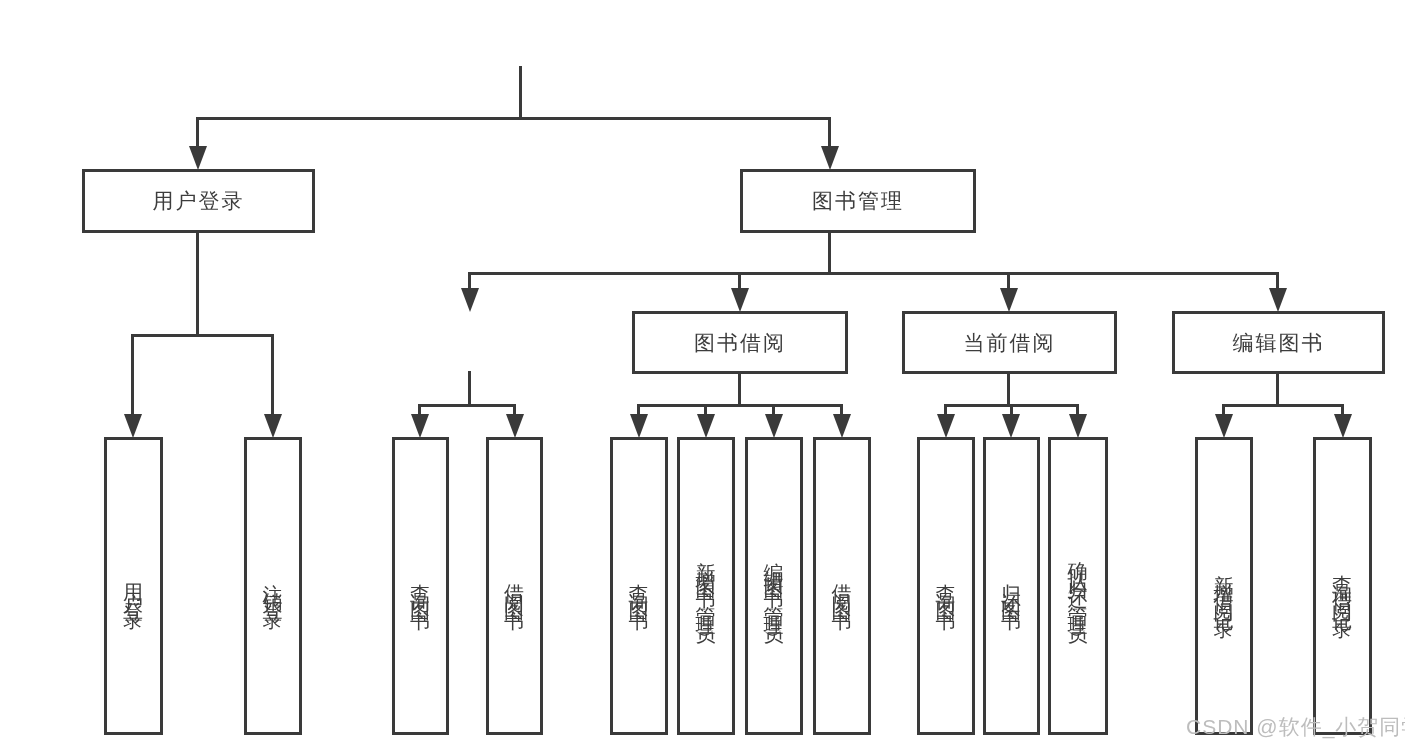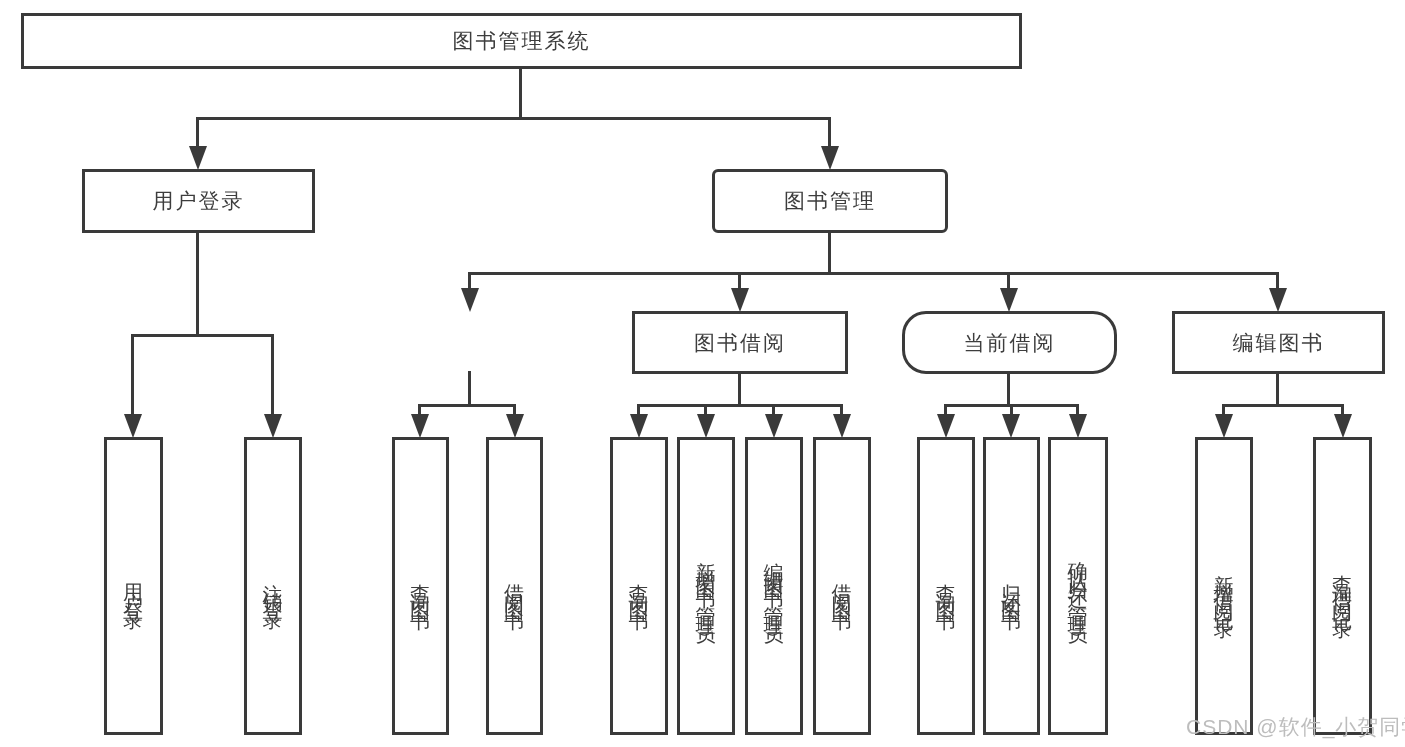--- a/index.html
+++ b/index.html
@@ -26,38 +26,35 @@
   .watermark {
     position:absolute; left:1186px; top:713px; font-size:21px; letter-spacing:1px;
     color:#bdbdbd; z-index:10; white-space:nowrap;
   }
 </style>
 </head>
 <body>
 
 <div class="canvas">
 
-  <div class="node" style="left:21px; top:13px; width:1001px; height:56px;">
-    <span class="lbl">图书管理系统</span>
-  </div>
 
   <div class="node" style="left:82px; top:169px; width:233px; height:64px;">
     <span class="lbl">用户登录</span>
   </div>
 
-  <div class="node" style="left:712px; top:169px; width:236px; height:64px;border-radius:6px;">
+  <div class="node" style="left:740px; top:169px; width:236px; height:64px;">
     <span class="lbl">图书管理</span>
   </div>
 
 
   <div class="node" style="left:632px; top:311px; width:216px; height:63px;">
     <span class="lbl">图书借阅</span>
   </div>
 
-  <div class="node" style="left:902px; top:311px; width:215px; height:63px;border-radius:24px;">
+  <div class="node" style="left:902px; top:311px; width:215px; height:63px;">
     <span class="lbl">当前借阅</span>
   </div>
 
   <div class="node" style="left:1172px; top:311px; width:213px; height:63px;">
     <span class="lbl">编辑图书</span>
   </div>
 
   <div class="node leaf" style="left:104px; top:437px; width:59px; height:298px;">
     <span class="lbl">用户登录</span>
   </div>

